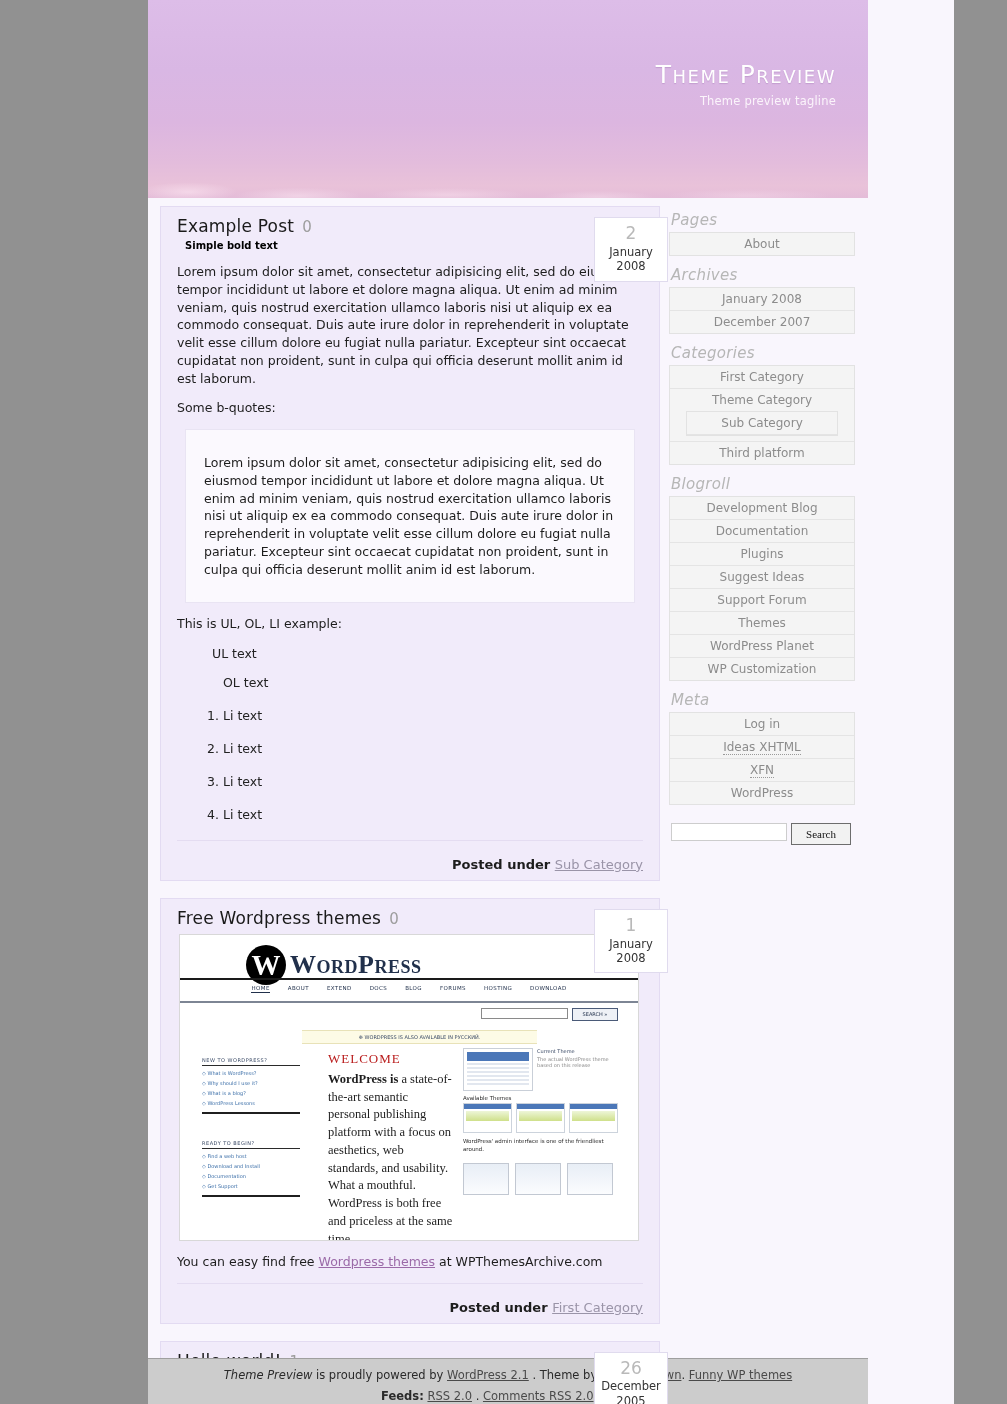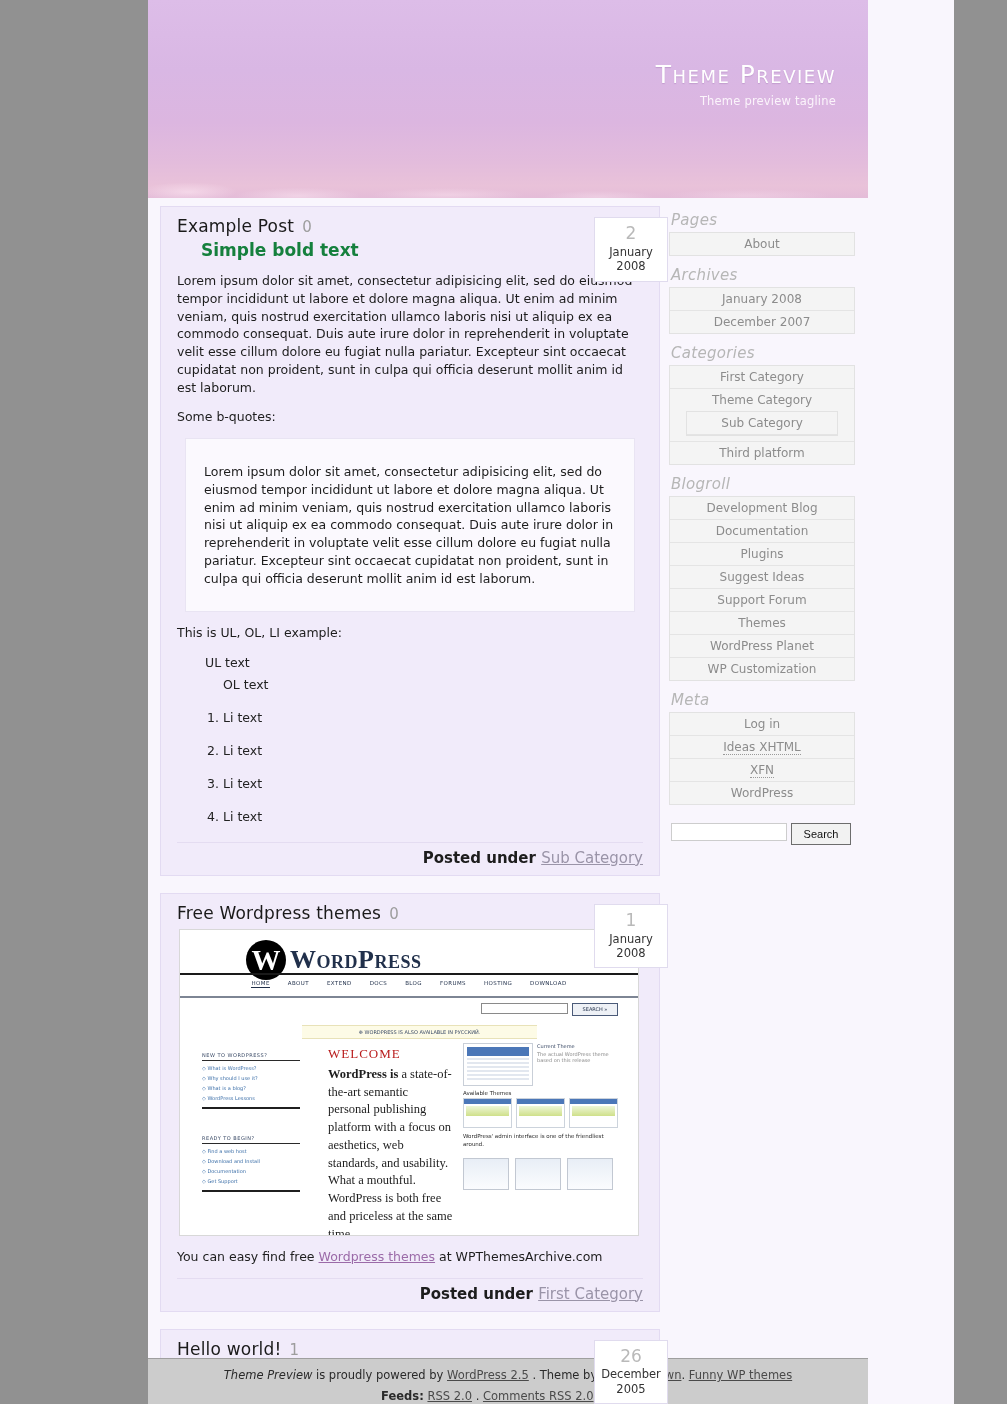--- a/index.html
+++ b/index.html
@@ -66,34 +66,34 @@
   .post-title .cnt{color:#9d9d9d;font-size:15px;margin-left:8px;}
   .datebox{
     position:absolute;right:-9px;top:10px;width:72px;
     background:#ffffff;border:1px solid #e0dbee;
     text-align:center;padding:4px 0 7px 0;line-height:1.25;
     font-size:11.5px;color:#333;z-index:5;
   }
   .datebox .d{display:block;font-size:17px;color:#b9b9b9;line-height:1.35;}
   .entry{margin:0 4px;}
   .entry p{margin:12px 0;line-height:1.42;color:#1d1d1d;font-size:12.5px;}
-  .entry h3.bold{font-size:17px;font-weight:bold;margin:4px 0 0 24px;color:#15803d;}
+  .entry h3.bold{font-size:10px;font-weight:bold;margin:4px 0 0 8px;color:#000000;}
   blockquote{
     margin:10px 8px 10px 8px;background:#fbf9fe;border:1px solid #e9e4f3;
     padding:12px 18px;
   }
   blockquote p{margin:0;font-size:11.5px;line-height:1.75;color:#1d1d1d;}
   .entry ul{margin:4px 0 0 10px;padding:0 0 0 14px;list-style:none;}
-  .entry ul li{font-size:12.5px;margin:4px;line-height:1.5;}
+  .entry ul li{font-size:12.5px;margin:11px;line-height:1.5;}
   .entry ol{margin:0;padding-left:46px;}
   .entry ol li{font-size:12.5px;margin:18px 0;}
   .ol-label{display:block;margin-left:46px;font-size:12.5px;}
   .postmeta{
-    border-top:1px solid #e4dcf1;margin:12px 4px 0 4px;padding-top:6px;
-    text-align:right;font-size:15px;color:#1d1d1d;font-weight:bold;
+    border-top:1px solid #e4dcf1;margin:12px 4px 0 4px;padding-top:16px;
+    text-align:right;font-size:13px;color:#1d1d1d;font-weight:bold;
   }
   .postmeta a{color:#9a94a8;text-decoration:underline;font-weight:normal;}
   .entry a.inline{color:#9b6aa8;text-decoration:underline;}
   
   .shot{
     margin:6px 2px 0 2px;border:1px solid #d8d8d8;background:#fff;
     width:458px;height:305px;position:relative;overflow:hidden;
     font-family:"Liberation Serif","DejaVu Serif",serif;
   }
   .shot .wpbrand{
@@ -178,21 +178,21 @@
   .sb-list li .dotted{border-bottom:1px dotted #9a9a9a;}
   .sb-sub{list-style:none;margin:0 16px 5px 16px;padding:0;border:1px solid #e2e2e2;background:#f4f4f4;}
   .sb-sub li a{font-size:12px;color:#8c8c8c;padding:4px 0;}
   .searchbox{margin:18px 0 0 2px;display:flex;gap:4px;align-items:flex-start;}
   .searchbox input[type=text]{
     width:108px;height:16px;border:1px solid #cdcdcd;background:#fff;
     font-family:"DejaVu Sans",sans-serif;font-size:11px;padding:0 3px;box-sizing:content-box;
   }
   .searchbox .sbtn{
     width:58px;height:20px;border:1px solid #6d6d6d;background:#f2f2f2;
-    font-family:Liberation Sans, sans-serif;font-size:11px;color:#111;
+    font-family:Liberation Serif, serif;font-size:11px;color:#111;
     text-align:center;line-height:20px;cursor:pointer;
   }
   
   #footer{
     position:absolute;left:0;top:1358px;width:720px;height:46px;
     background:#cccccc;border-top:1px solid #9f9f9f;
     text-align:center;font-size:11.5px;color:#2a2a2a;padding-top:9px;
     box-sizing:border-box;
   }
   #footer .l1{margin-bottom:7px;}
@@ -451,21 +451,21 @@
         <input type="text" placeholder="" style="">
         <div class="sbtn">Search</div>
       </div>
 
     </div>
 
   </div>
 
   <div id="footer">
     <div class="l1">
-      <em>Theme Preview</em><span> is proudly powered by </span><a href="#">WordPress 2.5</a><span> . Theme by </span><a href="#">Aubrey Brown</a><span>. </span><a href="#">Funny WP themes</a>
+      <em>Theme Preview</em><span> is proudly powered by </span><a href="#">WordPress 2.1</a><span> . Theme by </span><a href="#">Aubrey Brown</a><span>. </span><a href="#">Funny WP themes</a>
     </div>
     <div class="l2">
       <b>Feeds:</b>
       <a href="#">RSS 2.0</a><span> . </span><a href="#">Comments RSS 2.0</a><span> . </span><a href="#">Atom</a>
     </div>
   </div>
 
 </div>
 
 </body></html>

